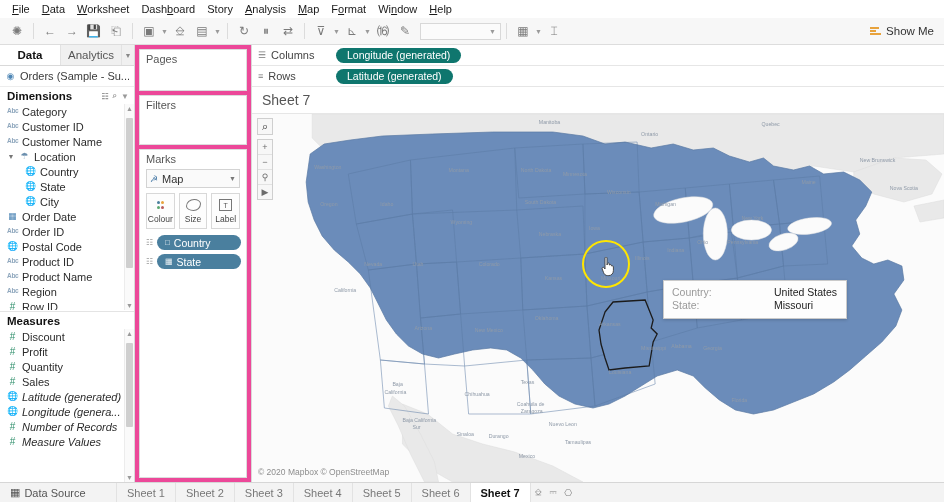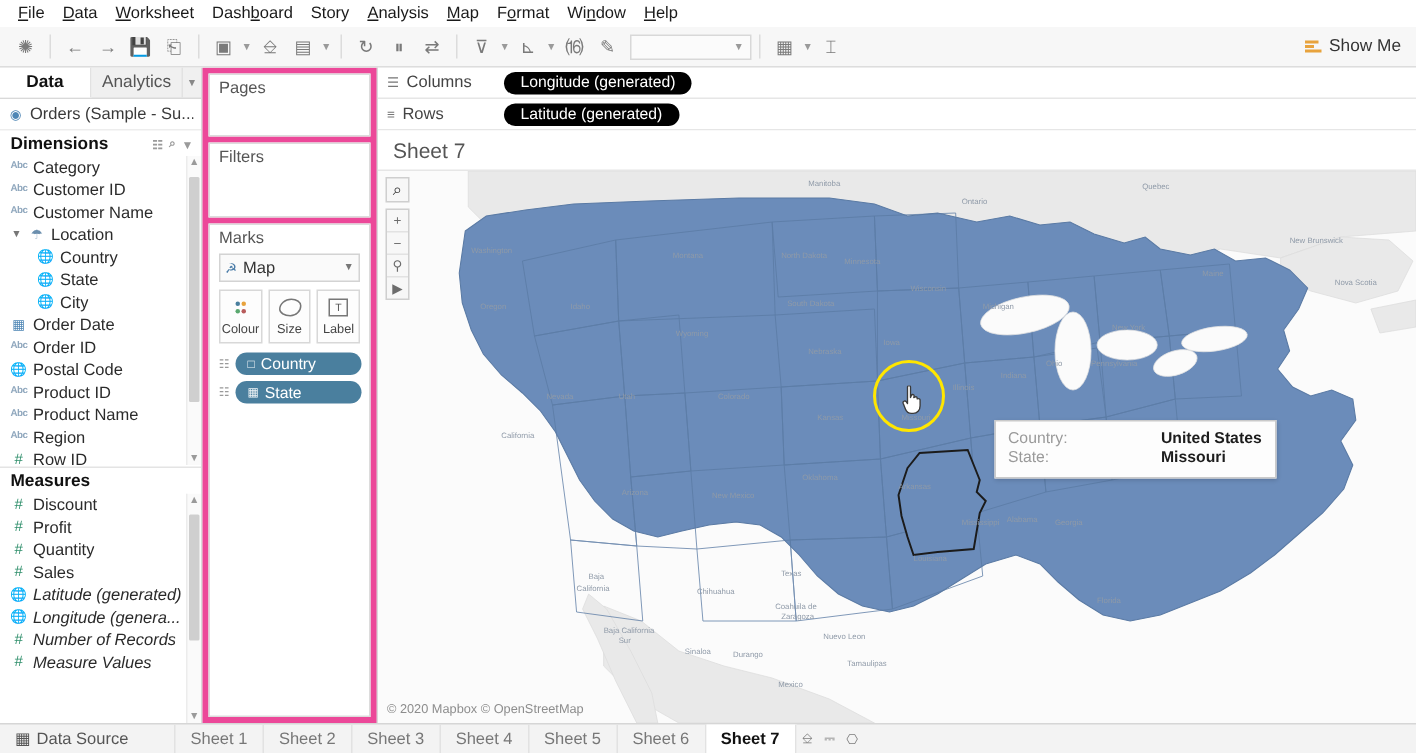--- a/index.html
+++ b/index.html
@@ -86,40 +86,40 @@
   .pillrow{display:flex;align-items:center;gap:3px;padding:2px 5px;}
   .pillrow .dragic{font-size:8px;color:#9a9a9a;width:9px;text-align:center;}
   .pill{flex:1;height:15px;border-radius:8px;background:#4a7f9e;color:#fff;font-size:10.5px;display:flex;align-items:center;gap:4px;padding:0 8px;white-space:nowrap;cursor:default;}
   .pill .sq{font-size:8px;opacity:.9;}
 
   
   .sheet{flex:1 1 auto;display:flex;flex-direction:column;background:#fff;min-width:0;min-height:0;}
   .shelf{height:20px;display:flex;align-items:center;gap:8px;padding:0 6px;border-bottom:1px solid #e6e6e6;background:#fff;}
   .shelf .lbl{display:flex;align-items:center;gap:5px;width:70px;font-size:11px;color:#444;}
   .shelf .lbl .ic{color:#777;font-size:9px;}
-  .gpill{height:15px;border-radius:8px;background:#000000;color:#fff;font-size:10.5px;display:flex;align-items:center;padding:0 11px;white-space:nowrap;cursor:default;}
+  .gpill{height:15px;border-radius:8px;background:#0f766e;color:#fff;font-size:10.5px;display:flex;align-items:center;padding:0 11px;white-space:nowrap;cursor:default;}
   .titlebar{height:26px;display:flex;align-items:center;padding:0 10px;border-bottom:1px solid #e6e6e6;background:#fff;}
   .titlebar .t{font-size:14px;color:#555;}
   .mapwrap{flex:1 1 auto;position:relative;overflow:hidden;background:#fbfbfb;}
   .mapsvg{position:absolute;inset:0;width:100%;height:100%;display:block;}
 
   
   .mapctl{position:absolute;left:5px;top:4px;width:16px;z-index:6;}
   .mapctl .grp1{border:1px solid #cfcfcf;background:#f7f7f7;height:15px;display:flex;align-items:center;justify-content:center;}
   .mapctl .grp2{border:1px solid #cfcfcf;background:#f7f7f7;margin-top:4px;}
   .mapctl .b{height:14px;display:flex;align-items:center;justify-content:center;font-size:9px;color:#6c6c6c;border-bottom:1px solid #e2e2e2;cursor:default;}
   .mapctl .b:last-child{border-bottom:none;}
 
   .attrib{position:absolute;left:6px;bottom:5px;font-size:8.5px;color:#8d8d8d;z-index:6;}
 
   
   .tip{position:absolute;left:411px;top:166px;background:#fdfdfd;border:1px solid #cacaca;box-shadow:0 1px 3px rgba(0,0,0,.18);padding:5px 9px 6px 8px;z-index:9;}
   .tip .r{display:flex;gap:20px;line-height:13px;}
   .tip .k{color:#9a9a9a;font-size:10.5px;width:46px;}
-  .tip .v{color:#1d1d1d;font-size:10.5px;font-weight:bold;padding-left:36px;}
+  .tip .v{color:#1d1d1d;font-size:10.5px;font-weight:normal;padding-left:36px;}
 
   
   .hl{position:absolute;left:330px;top:126px;width:44px;height:44px;border:2px solid #ffe600;border-radius:50%;z-index:7;}
   .cur{position:absolute;left:348px;top:143px;z-index:8;}
 
   
   .status{height:19px;flex:0 0 auto;background:#f3f3f3;border-top:1px solid #d6d6d6;display:flex;align-items:stretch;}
   .stitem{display:flex;align-items:center;padding:0 10px;font-size:11px;color:#777;border-right:1px solid #e2e2e2;cursor:default;white-space:nowrap;}
   .stitem.ds{width:96px;gap:4px;color:#555;}
   .stitem.active{background:#fff;color:#111;font-weight:bold;}

